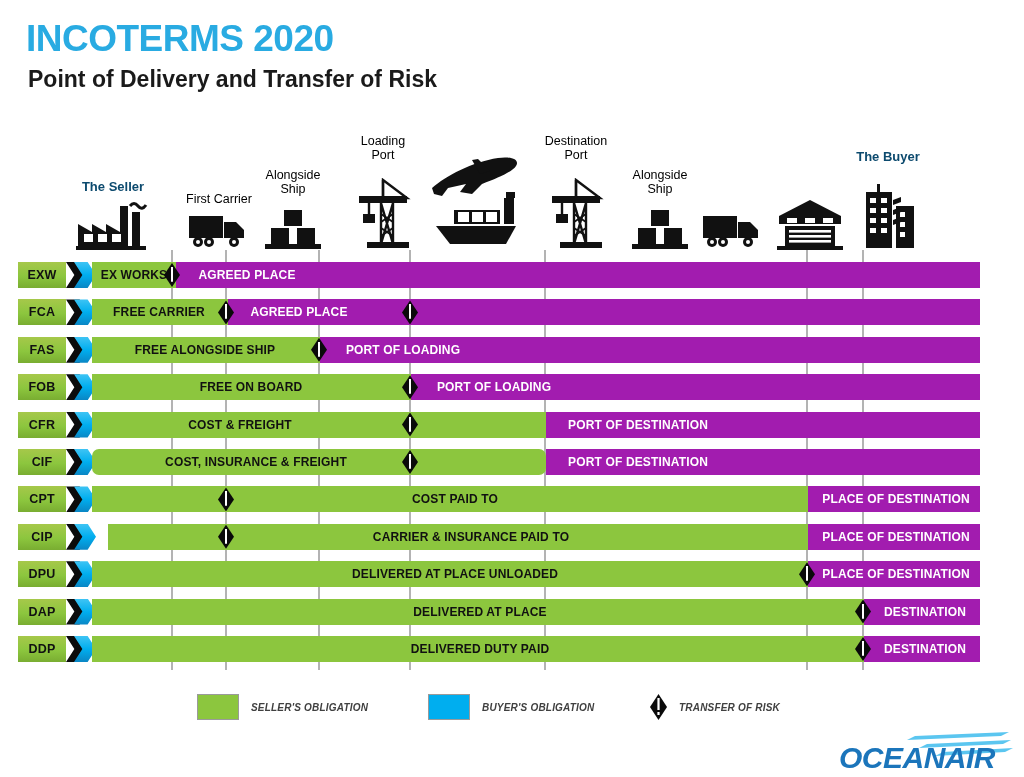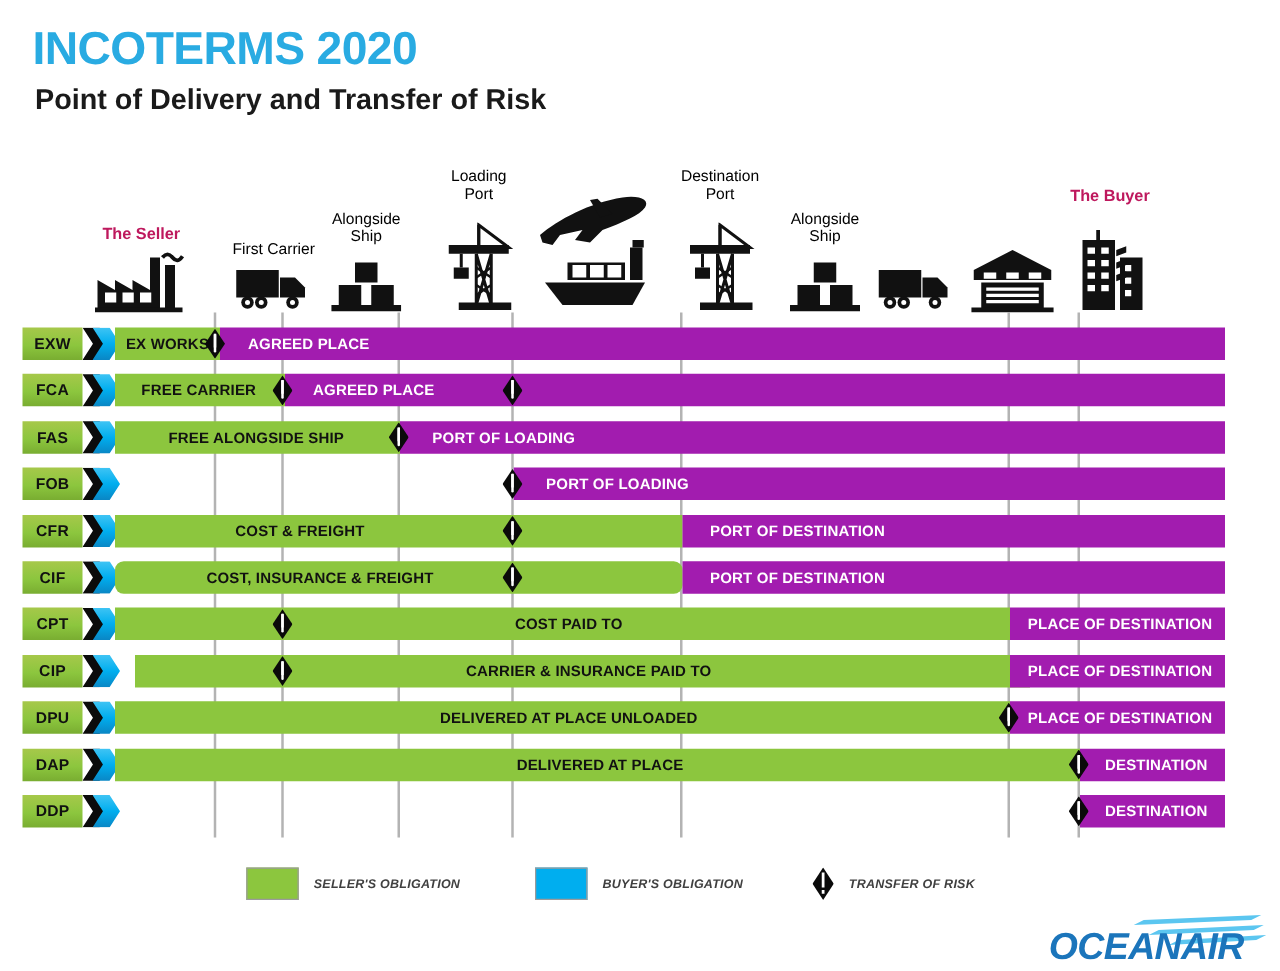--- a/index.html
+++ b/index.html
@@ -20,21 +20,21 @@
     position:absolute;left:28px;top:68px;
     font-size:23px;font-weight:bold;color:#1a1a1a;line-height:1;
   }
 
   
   .icon-strip{position:absolute;left:0;top:128px;width:1024px;height:122px;}
   .node{position:absolute;text-align:center;}
   .node .cap{
     font-size:12.5px;color:#000000;line-height:1.15;white-space:pre-line;
   }
-  .node .cap.accent{color:#be185d;font-weight:bold;font-size:13px;}
+  .node .cap.accent{color:#0c4a6e;font-weight:bold;font-size:13px;}
   .node .glyph{position:absolute;}
 
   
   .grid{position:absolute;left:0;top:250px;width:1024px;height:420px;}
   .gline{position:absolute;top:0;width:1.6px;height:420px;background:#9a9a9a;opacity:.75;}
 
   
   .row{position:absolute;left:0;height:26px;}
   .chip{
     position:absolute;left:18px;top:0;width:48px;height:26px;
@@ -321,20 +321,23 @@
           <div class="risk" style="left: 227px;">
             <div class="dia"></div>
           </div>
         </div>
       </div>
       <div class="row" style="top: 374.2px; width: 1024px;">
         <div class="chip">FOB</div>
         <div class="chev-dark"></div>
         <div class="chev-blue"></div>
         <div class="bar" style="left: 92px; width: 888px;">
+          <div class="seg green" style="left: 0px; width: 319px; justify-content: flex-start;">
+            <span style="position: absolute; left: 159px; transform: translateX(-50%);">FREE  ON BOARD</span>
+          </div>
           <div class="seg blue" style="left: 319px; width: 569px; justify-content: flex-start;">
             <span style="position: absolute; left: 83px; transform: translateX(-50%);">PORT OF LOADING</span>
           </div>
           <div class="risk" style="left: 318px;">
             <div class="dia"></div>
           </div>
         </div>
       </div>
       <div class="row" style="top: 411.6px; width: 1024px;">
         <div class="chip">CFR</div>
@@ -430,20 +433,23 @@
           <div class="risk" style="left: 771px;">
             <div class="dia"></div>
           </div>
         </div>
       </div>
       <div class="row" style="top: 636px; width: 1024px;">
         <div class="chip">DDP</div>
         <div class="chev-dark"></div>
         <div class="chev-blue"></div>
         <div class="bar" style="left: 92px; width: 888px;">
+          <div class="seg green" style="left: 0px; width: 772px; justify-content: flex-start;">
+            <span style="position: absolute; left: 388px; transform: translateX(-50%);">DELIVERED DUTY PAID</span>
+          </div>
           <div class="seg blue" style="left: 772px; width: 116px; justify-content: flex-start;">
             <span style="position: absolute; left: 61px; transform: translateX(-50%);">DESTINATION</span>
           </div>
           <div class="risk" style="left: 771px;">
             <div class="dia"></div>
           </div>
         </div>
       </div>
     </div>
 

